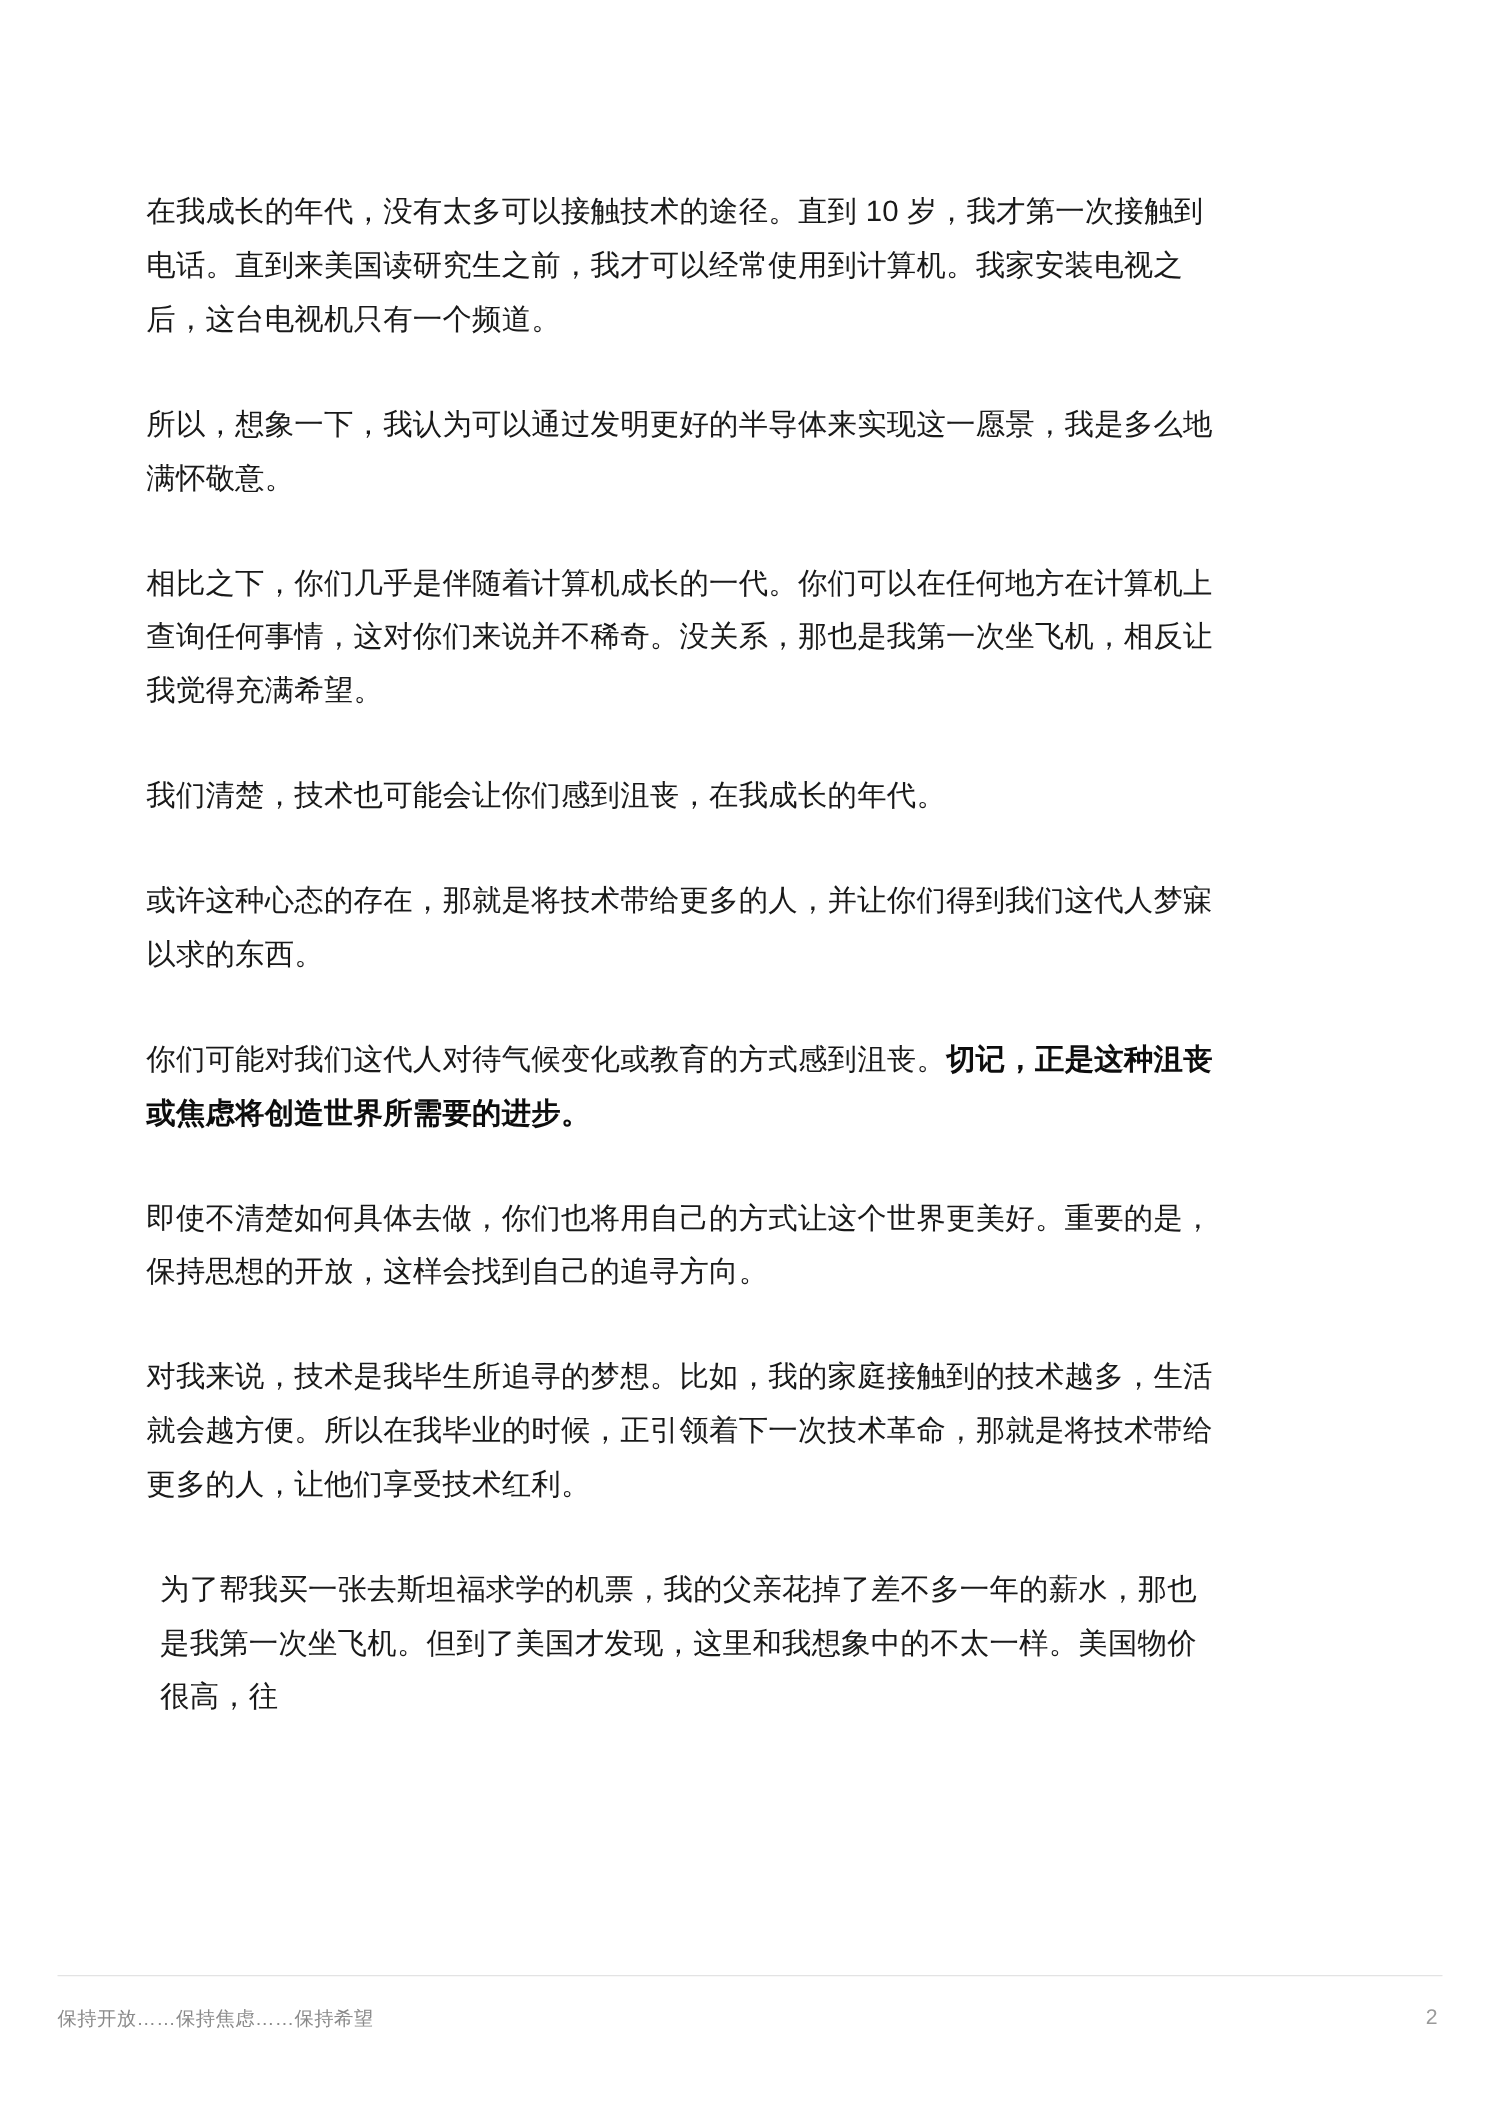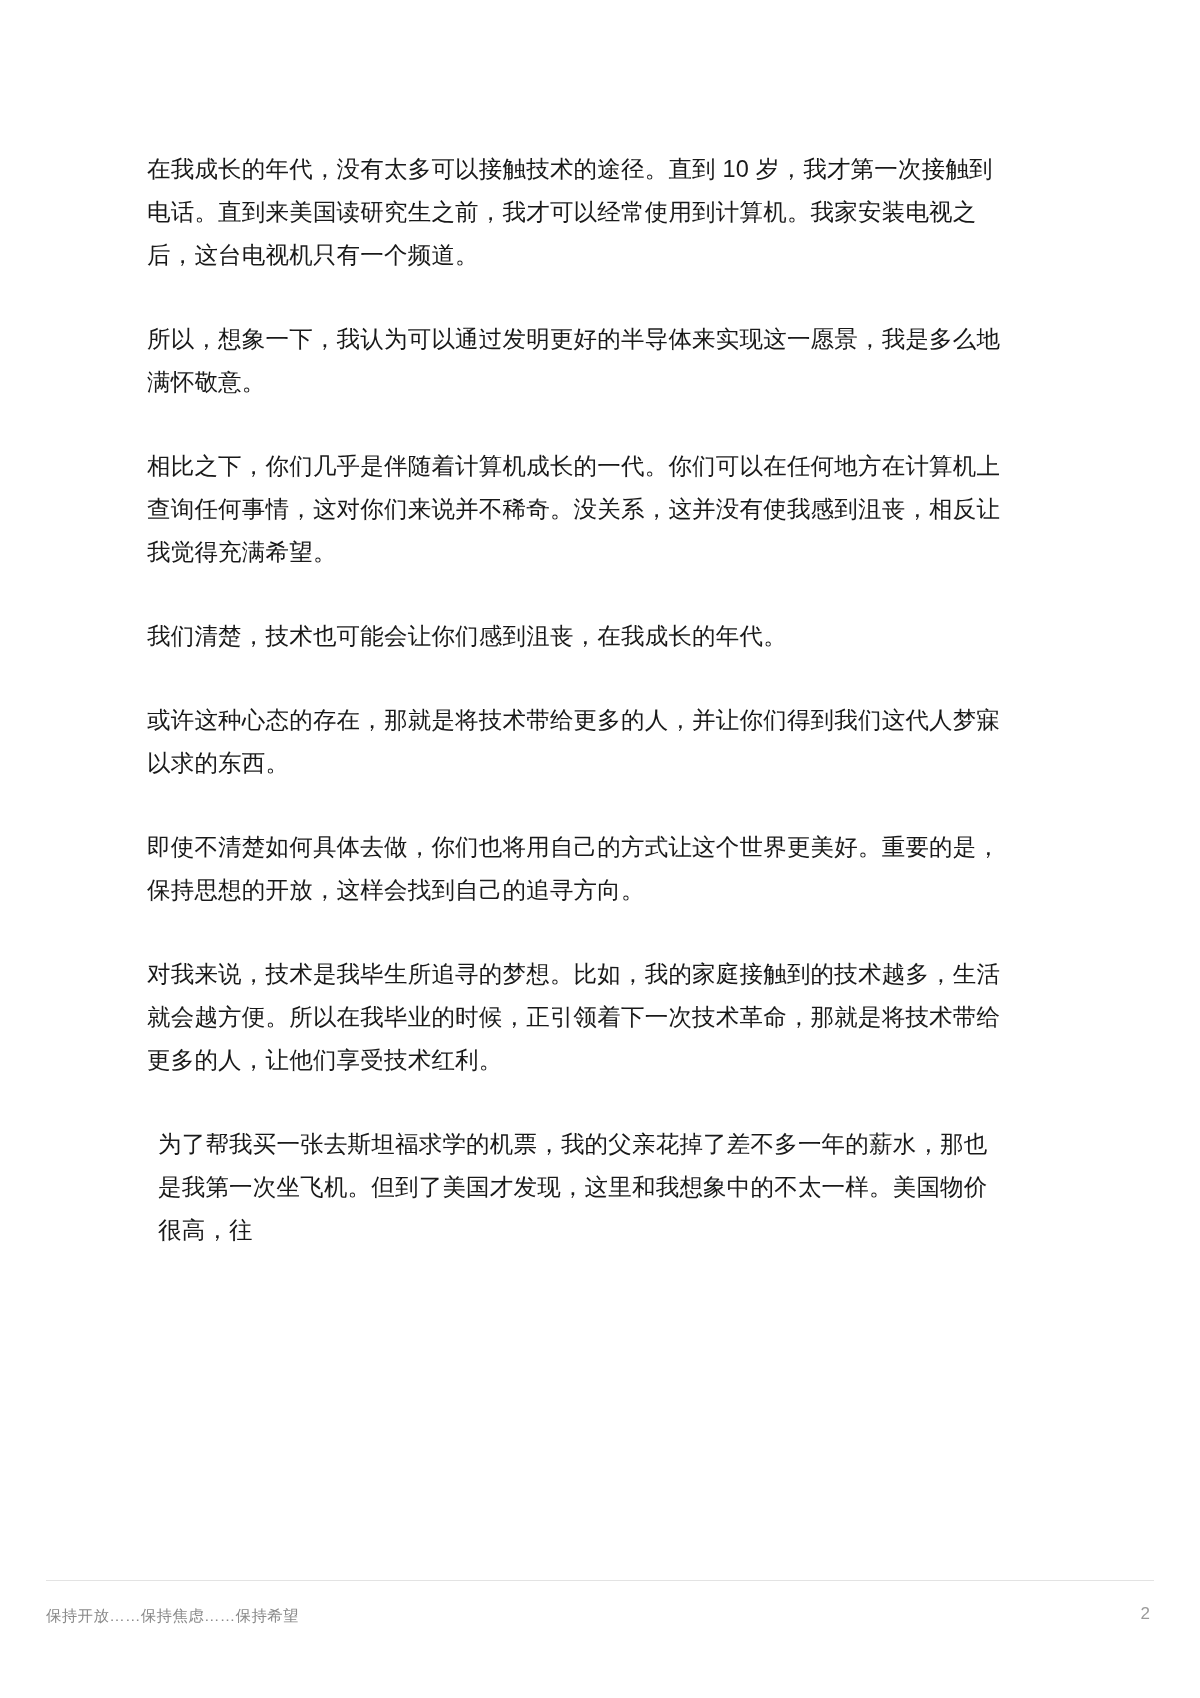--- a/index.html
+++ b/index.html
@@ -15,21 +15,21 @@
     position: relative;
     width: 1200px;
     height: 1698px;
     margin: 0 auto;
     background: #ffffff;
     box-sizing: border-box;
     overflow: hidden;
   }
   .content {
     position: absolute;
-    left: 147px;
+    left: 117px;
     top: 148px;
     width: 857px;
   }
   .para {
     font-size: 23.5px;
     line-height: 43px;
     letter-spacing: 0.2px;
     color: #191919;
     margin: 0 0 41px 0;
     text-align: left;
@@ -84,26 +84,27 @@
 <body>
 
 <div class="page">
 
   <div class="content">
 
     <p class="para">在我成长的年代，没有太多可以接触技术的途径。直到 10 岁，我才第一次接触到电话。直到来美国读研究生之前，我才可以经常使用到计算机。我家安装电视之后，这台电视机只有一个频道。</p>
 
     <p class="para">所以，想象一下，我认为可以通过发明更好的半导体来实现这一愿景，我是多么地满怀敬意。</p>
 
-    <p class="para">相比之下，你们几乎是伴随着计算机成长的一代。你们可以在任何地方在计算机上查询任何事情，这对你们来说并不稀奇。没关系，这并没有使我感到沮丧，相反让我觉得充满希望。</p>
+    <p class="para">相比之下，你们几乎是伴随着计算机成长的一代。你们可以在任何地方在计算机上查询任何事情，这对你们来说并不稀奇。没关系，那也是我第一次坐飞机，相反让我觉得充满希望。</p>
 
     <p class="para">我们清楚，技术也可能会让你们感到沮丧，在我成长的年代。</p>
 
     <p class="para">或许这种心态的存在，那就是将技术带给更多的人，并让你们得到我们这代人梦寐以求的东西。</p>
 
+    <p class="para"><span>你们可能对我们这代人对待气候变化或教育的方式感到沮丧。</span><span class="bold">切记，正是这种沮丧或焦虑将创造世界所需要的进步。</span></p>
 
     <p class="para">即使不清楚如何具体去做，你们也将用自己的方式让这个世界更美好。重要的是，保持思想的开放，这样会找到自己的追寻方向。</p>
 
     <p class="para">对我来说，技术是我毕生所追寻的梦想。比如，我的家庭接触到的技术越多，生活就会越方便。所以在我毕业的时候，正引领着下一次技术革命，那就是将技术带给更多的人，让他们享受技术红利。</p>
 
 
     <p class="para">为了帮我买一张去斯坦福求学的机票，我的父亲花掉了差不多一年的薪水，那也是我第一次坐飞机。但到了美国才发现，这里和我想象中的不太一样。美国物价很高，往</p>
 
   </div>
 

